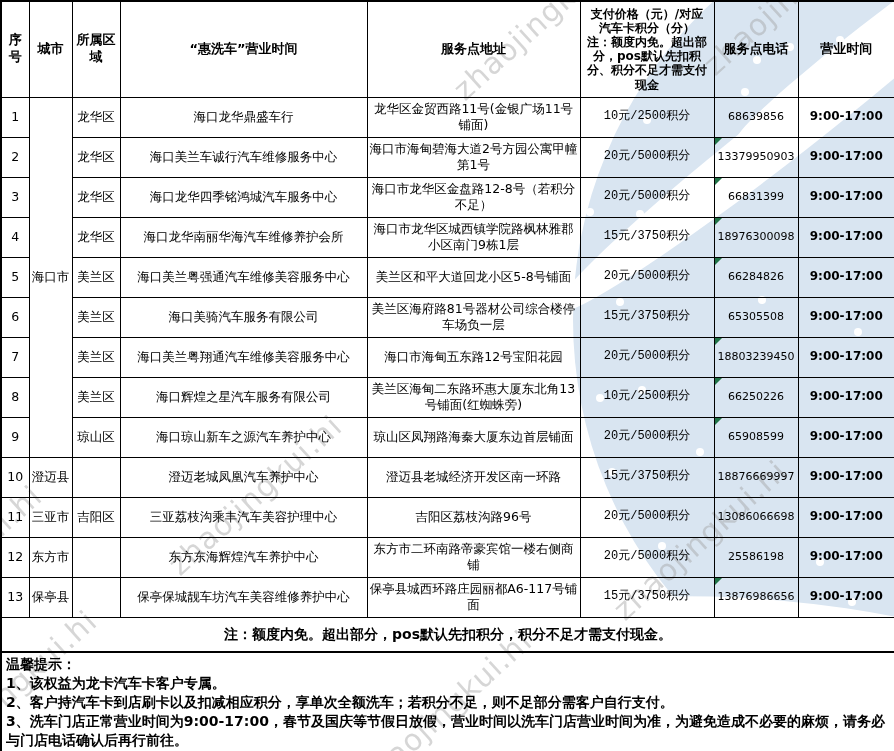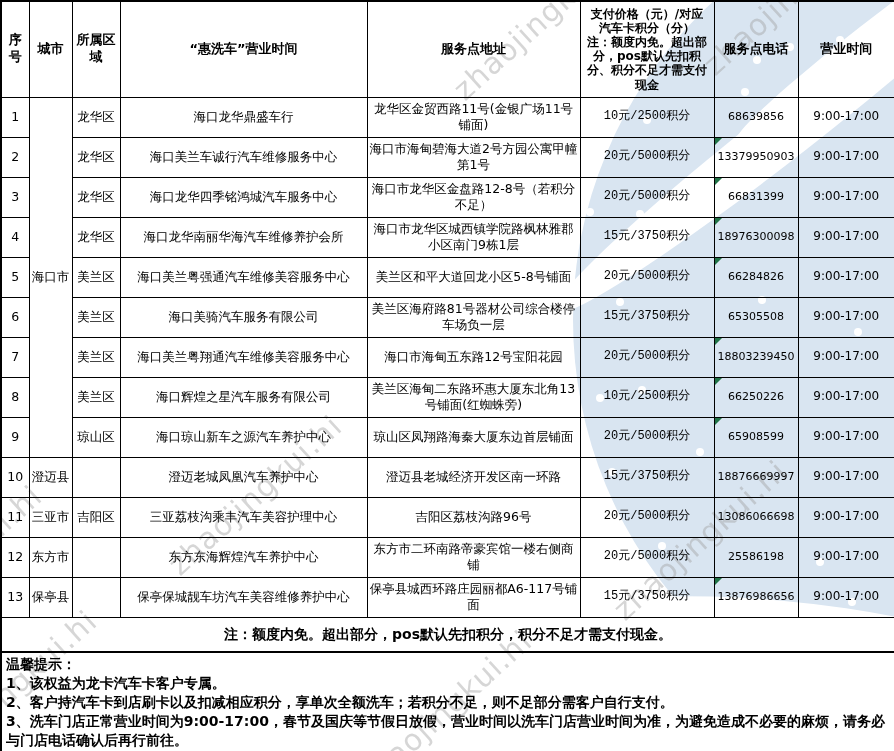--- a/index.html
+++ b/index.html
@@ -20,21 +20,21 @@
   }
   .grid th,.grid td{
     border:1px solid #000;text-align:center;vertical-align:middle;
     padding:1px 2px;font-size:12.5px;line-height:1.3;overflow:hidden;
   }
   .grid thead tr{height:96px;}
   .grid tbody tr.data{height:40px;}
   .grid th{font-weight:bold;font-size:13px;text-align:center;}
   th.h-price{font-size:12px;white-space:pre-line;line-height:1.18;padding:0 2px;}
   td.c-phone{position:relative;font-size:11px;padding:1px 1px;}
-  td.c-hours{font-size:12px;}
+  td.c-hours{font-size:12px;font-weight:bold;}
   td.c-price{font-size:12px;font-family:Liberation Mono, monospace;}
   .flag{
     position:absolute;left:0;top:0;width:0;height:0;
     border-top:7px solid #217346;border-right:7px solid transparent;
   }
   tr.note-row{height:35px;}
   tr.note-row td{font-weight:bold;font-size:14px;}
   tr.tips-row{height:100px;}
   tr.tips-row td{font-weight:bold;font-size:14px;line-height:19px;padding:2px 4px;border-top:2px solid #000;}
   .tips-line{text-align:left;}

